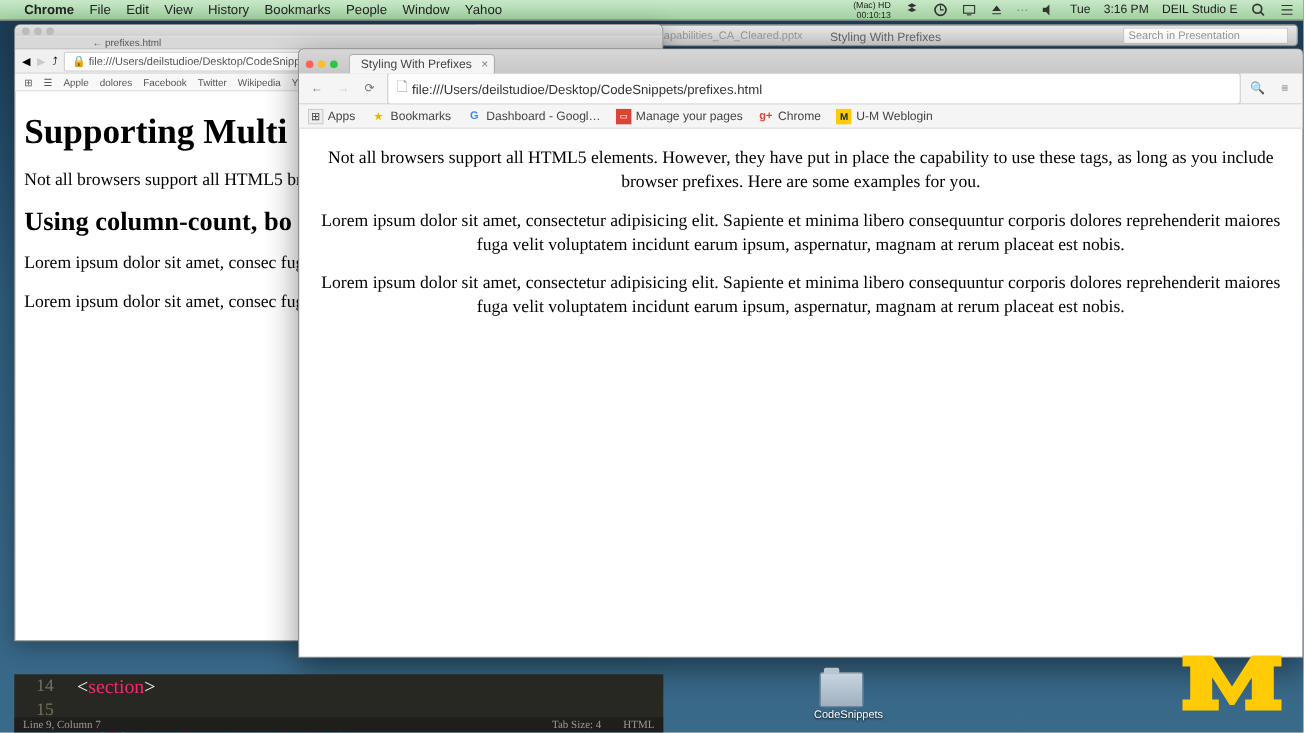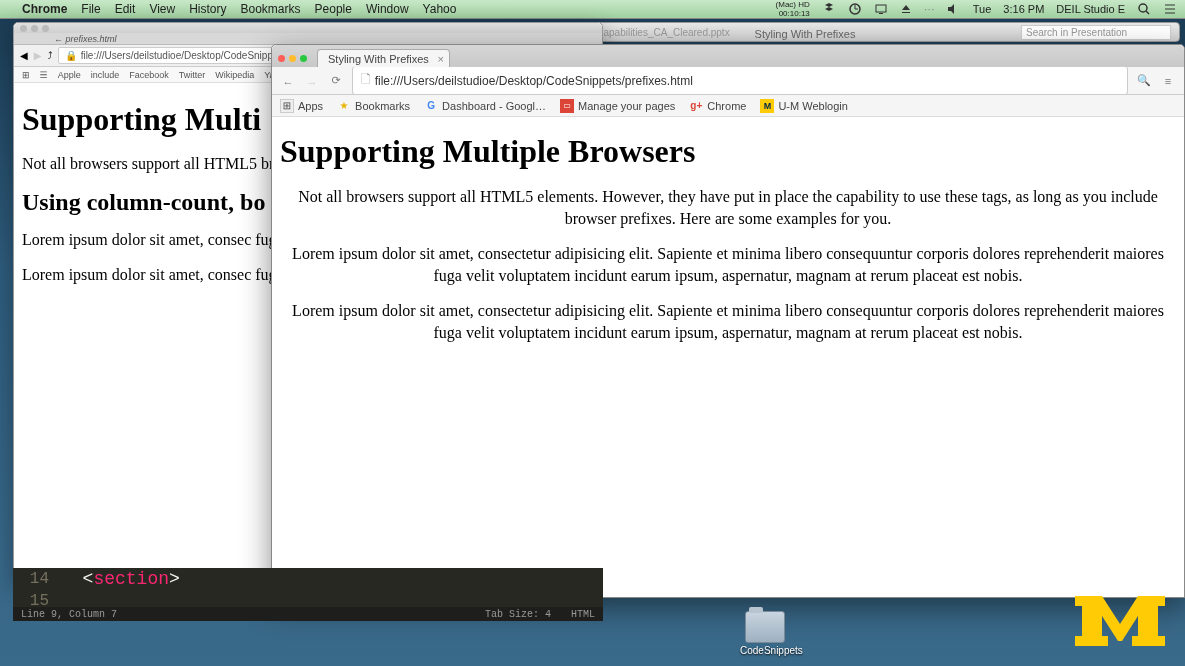--- a/index.html
+++ b/index.html
@@ -133,24 +133,24 @@
 .chrome-front .page {
   flex:1; padding: 10px 8px; font-family:"Times New Roman",serif; color:#000; overflow:hidden;
 }
 .chrome-front .page h1 { font-size:32px; font-weight:bold; margin:6px 0 16px; }
 .chrome-front .page p { font-size:16px; margin:6px 0 14px; line-height:1.35;text-align:center; }
 .chrome-front .page h2 { font-size:24px; font-weight:bold; margin:10px 0 14px; }
 
 
 .editor {
   position: absolute;
-  left: 13px; top: 568px;
+  left: 13px; top: 613px;
   width: 590px; height: 53px;
   background: #272822;
-  font-family: Liberation Mono, monospace;
+  font-family: Liberation Serif, serif;
   font-size: 18px;
   color: #f8f8f2;
   overflow:hidden;
 }
 .editor .gutter { position:absolute; left:0; top:0; bottom:14px; width:42px; color:#75715e; text-align:right; padding-right:6px; line-height:22px; font-size:16px;}
 .editor .code { position:absolute; left:48px; top:0; right:0; line-height:22px; white-space:pre; }
 .editor .statusbar { position:absolute; left:0; right:0; bottom:0; height:14px; background:#1e1f1c; color:#999; font-size:10px; display:flex; align-items:center; padding:0 8px; gap:20px;}
 .editor .statusbar .spacer{flex:1;}
 .tag-open{color:#f8f8f2;}
 .tag-name{color:#f92672;text-align:center;}
@@ -259,33 +259,33 @@
 
 <div class="chrome-back">
   <div class="titlebar">
     <div class="traffic">
         <span class="r"></span>
         <span class="y"></span>
         <span class="g"></span>
       </div>
   </div>
   <div class="tabbar">
-      <span style="font-style:italic;">← <span>prefixes.html</span></span>
+      <span style="margin-left:30px;">← <span>prefixes.html</span></span>
     </div>
   <div class="addrbar">
     <span class="nav-arrow">◀</span>
     <span class="nav-arrow" style="color:#ccc;">▶</span>
     <span>⤴</span>
     <div class="url">🔒 <span>file:///Users/deilstudioe/Desktop/CodeSnippets/prefixes.html</span></div>
   </div>
   <div class="bookbar">
     <span>⊞</span>
     <span>☰</span>
     <span>Apple</span>
-    <span>include</span>
+    <span>dolores</span>
     <span>Facebook</span>
     <span>Twitter</span>
     <span>Wikipedia</span>
     <span>Yahoo</span>
   </div>
   <div class="content">
     <h1>Supporting Multi</h1>
     <p>Not all browsers support all HTML5 browser prefixes. Here are some exa</p>
     <h2>Using column-count, bo</h2>
     <p>Lorem ipsum dolor sit amet, consec fuga velit voluptatem incidunt earum</p>
@@ -335,21 +335,20 @@
     <span class="bk">
         <span class="ic" style="color:#db4437;font-weight:bold;">g+</span>
         <span>Chrome</span>
       </span>
     <span class="bk">
         <span class="ic" style="background:#ffcb05;color:#00274c;font-weight:bold;font-size:9px;">M</span>
         <span>U-M Weblogin</span>
       </span>
   </div>
   <div class="page">
-    <h1>Supporting Multiple Browsers</h1>
     <p>Not all browsers support all HTML5 elements. However, they have put in place the capability to use these tags, as long as you include browser prefixes. Here are some examples for you.</p>
     <p>Lorem ipsum dolor sit amet, consectetur adipisicing elit. Sapiente et minima libero consequuntur corporis dolores reprehenderit maiores fuga velit voluptatem incidunt earum ipsum, aspernatur, magnam at rerum placeat est nobis.</p>
     <p>Lorem ipsum dolor sit amet, consectetur adipisicing elit. Sapiente et minima libero consequuntur corporis dolores reprehenderit maiores fuga velit voluptatem incidunt earum ipsum, aspernatur, magnam at rerum placeat est nobis.</p>
   </div>
 </div>
 
 <div class="editor">
   <div class="gutter">
     <div>14</div>
     <div>15</div>

